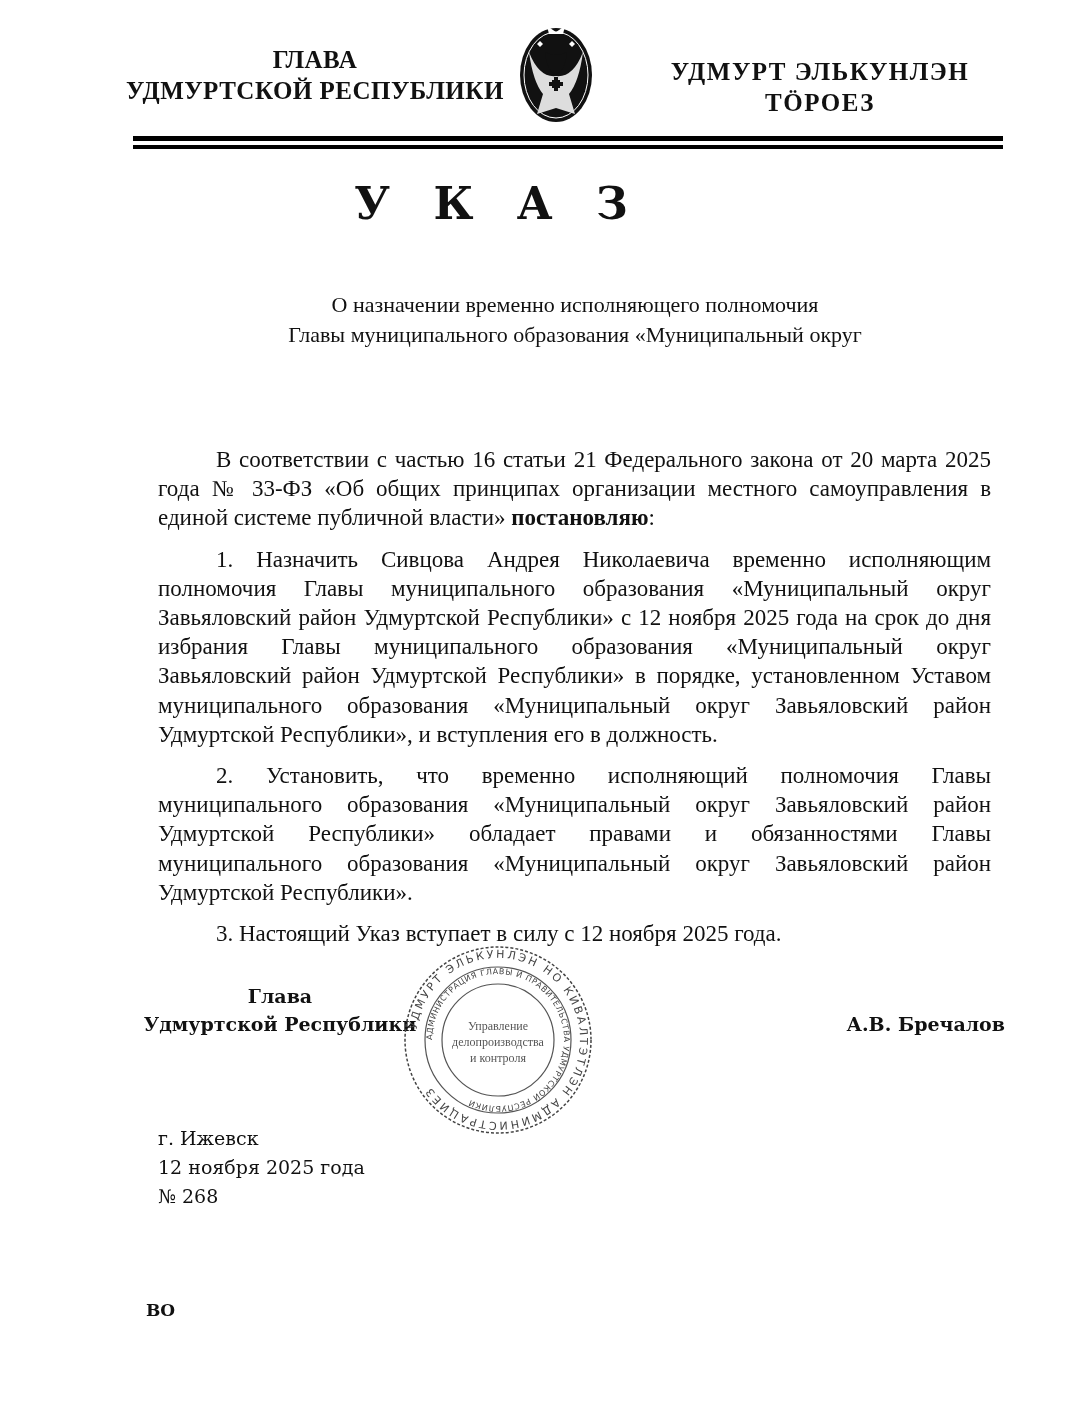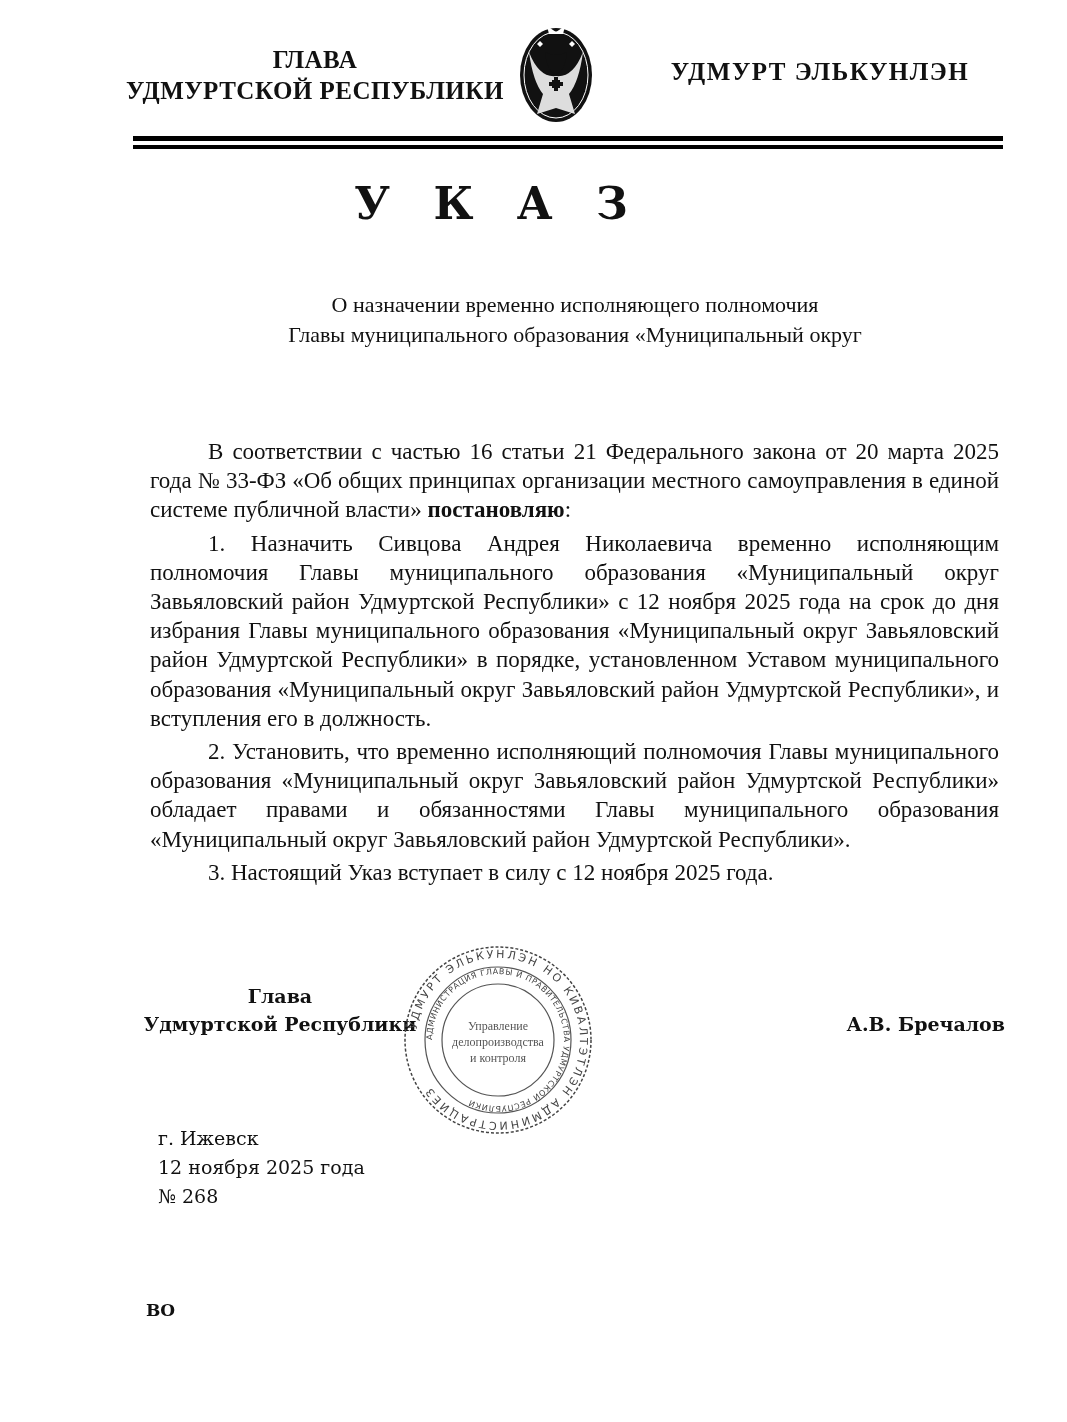--- a/index.html
+++ b/index.html
@@ -8,21 +8,21 @@
   .hdr { font-family: "Liberation Serif", serif; font-weight: bold; font-size: 25px; text-align: center; line-height: 31px; letter-spacing: 0.5px; }
   #hdr-left { left: 120px; width: 390px; top: 44px; }
   #hdr-right { left: 640px; width: 360px; top: 56px; letter-spacing: 1.5px; }
   #emblem { left: 517px; top: 22px; width: 78px; height: 102px; }
   .rule { position: absolute; left: 133px; width: 870px; background: #000; }
   #rule-1 { top: 136px; height: 5px; }
   #rule-2 { top: 145px; height: 4px; }
   #doc-type { left: 0; width: 996px; top: 176px; text-align: center; font-family: "DejaVu Serif", serif; font-weight: bold; font-size: 44px; letter-spacing: 14px; line-height: 56px; }
   #doc-subject { left: 150px; width: 850px; top: 290px; text-align: center; font-family: "Liberation Serif", serif; font-weight: normal; font-size: 22px; line-height: 30px; }
   #doc-body { left: 146px; width: 857px; top: 433px; font-family: "Liberation Serif", serif; font-size: 23px; line-height: 29.2px; text-align: justify; }
-  #doc-body p { margin: 4px; text-indent: 58px; font-family: Liberation Serif, serif; }
+  #doc-body p { margin: 12px; text-indent: 58px; font-family: Liberation Serif, serif; }
   #doc-body b { font-weight: bold; }
   .sig { font-family: "DejaVu Serif", serif; font-weight: bold; font-size: 19px; line-height: 28px; }
   #sig-title { left: 140px; width: 280px; top: 982px; text-align: center; }
   #sig-name { left: 810px; width: 195px; top: 1010px; text-align: right; }
   #stamp { left: 398px; top: 945px; width: 200px; height: 190px; }
   #footer { left: 146px; top: 1124px; font-family: "DejaVu Serif", serif; font-size: 19px; line-height: 29px; margin-left: 12px; }
   #initials { left: 146px; top: 1300px; font-family: "DejaVu Serif", serif; font-weight: bold; font-size: 17px; }
 </style>
 </head>
 <body>
@@ -40,20 +40,21 @@
   <path d="M28 30 Q39 36 50 30 Q48 50 39 52 Q30 50 28 30 Z" fill="#111"></path>
   <rect x="35" y="58" width="8" height="8" fill="#111"></rect>
   <rect x="37" y="55" width="4" height="14" fill="#111"></rect>
   <rect x="32" y="60" width="14" height="4" fill="#111"></rect>
   <path d="M20 22 l3 -3 l3 3 l-3 3 z" fill="#fff"></path>
   <path d="M52 22 l3 -3 l3 3 l-3 3 z" fill="#fff"></path>
 </svg>
 
 <div class="abs hdr" id="hdr-right">
   <div>УДМУРТ ЭЛЬКУНЛЭН</div>
+  <div>ТӦРОЕЗ</div>
 </div>
 
 <div class="rule" id="rule-1"></div>
 <div class="rule" id="rule-2"></div>
 
 <div class="abs" id="doc-type">У К А З</div>
 
 <div class="abs" id="doc-subject">
   <div>О назначении временно исполняющего полномочия</div>
   <div>Главы муниципального образования «Муниципальный округ</div>

